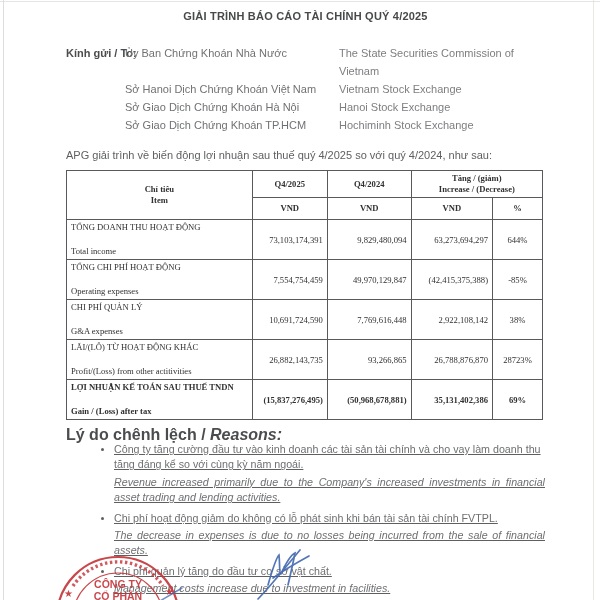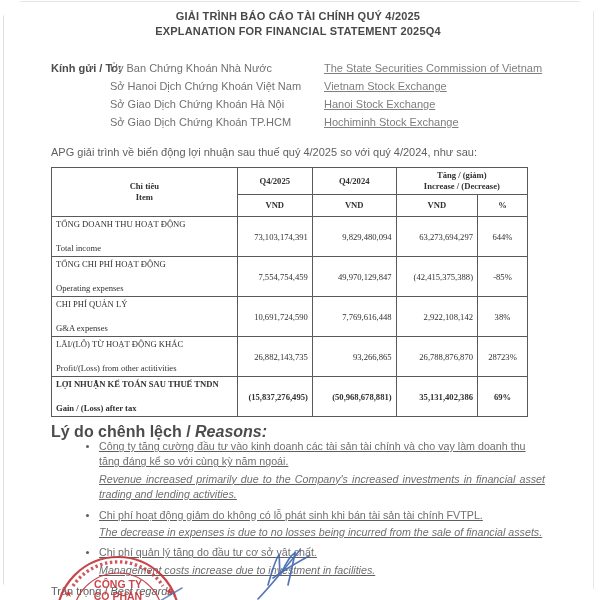--- a/index.html
+++ b/index.html
@@ -1,33 +1,33 @@
 <!DOCTYPE html>
 <html><head>
 <meta charset="utf-8">
 <style>
   * { margin:0; padding:0; box-sizing:border-box; }
   html,body { background:#ffffff; }
   .doc {
     position:relative; width:600px; height:600px; overflow:hidden;
     background:#ffffff; color:#5e5f61;
     font-family:"Liberation Sans","DejaVu Sans",sans-serif;
-    padding:9px 55px 0 51px; font-size:11px;border-radius:29px;
+    padding:9px 55px 0 66px; font-size:11px;
   }
   .edge { position:absolute; background:#dededd; }
   .edge-left { left:3px; top:0; bottom:0; width:1px; }
   .edge-right { right:6px; top:0; bottom:0; width:1px; opacity:.7; }
   .edge-top { left:0; right:0; top:1px; height:1px; opacity:.8; }
 
   .titles { text-align:center; color:#48494b; }
   .titles .t { font-weight:bold; font-size:11px; line-height:15px; letter-spacing:.2px; }
 
   .recipients { margin-top:20px; display:grid; grid-template-columns:59px 214px 1fr; line-height:18px; color:#707173; }
   .recipients .lbl { font-weight:bold; color:#4b4c4e; white-space:nowrap; }
-  .recipients .en { color:#7d7e80;text-decoration:underline; }
+  .recipients .en { color:#7d7e80; }
 
   .intro { margin-top:13px; }
   .intro .vi { line-height:16px; }
   .intro .en { font-style:italic; text-align:justify; line-height:16px; color:#6b6c6e; }
 
   table.fin {
     width:477px; margin-top:7px; border-collapse:collapse;
     font-family:"Liberation Serif","DejaVu Serif",serif;
     font-size:8.6px; color:#323031;
   }
@@ -63,21 +63,20 @@
 </head>
 <body>
 
 <div class="doc">
   <div class="edge edge-left"></div>
   <div class="edge edge-right"></div>
   <div class="edge edge-top"></div>
 
   <div class="titles">
     <div class="t">GIẢI TRÌNH BÁO CÁO TÀI CHÍNH QUÝ 4/2025</div>
-    <div class="t">EXPLANATION FOR FINANCIAL STATEMENT 2025Q4</div>
   </div>
 
   <div class="recipients">
     <div class="lbl">Kính gửi / To:</div>
     <div class="vi">Ủy Ban Chứng Khoán Nhà Nước</div>
     <div class="en">The State Securities Commission of Vietnam</div>
     <div></div>
     <div class="vi">Sở Hanoi Dịch Chứng Khoán Việt Nam</div>
     <div class="en">Vietnam Stock Exchange</div>
     <div></div>

